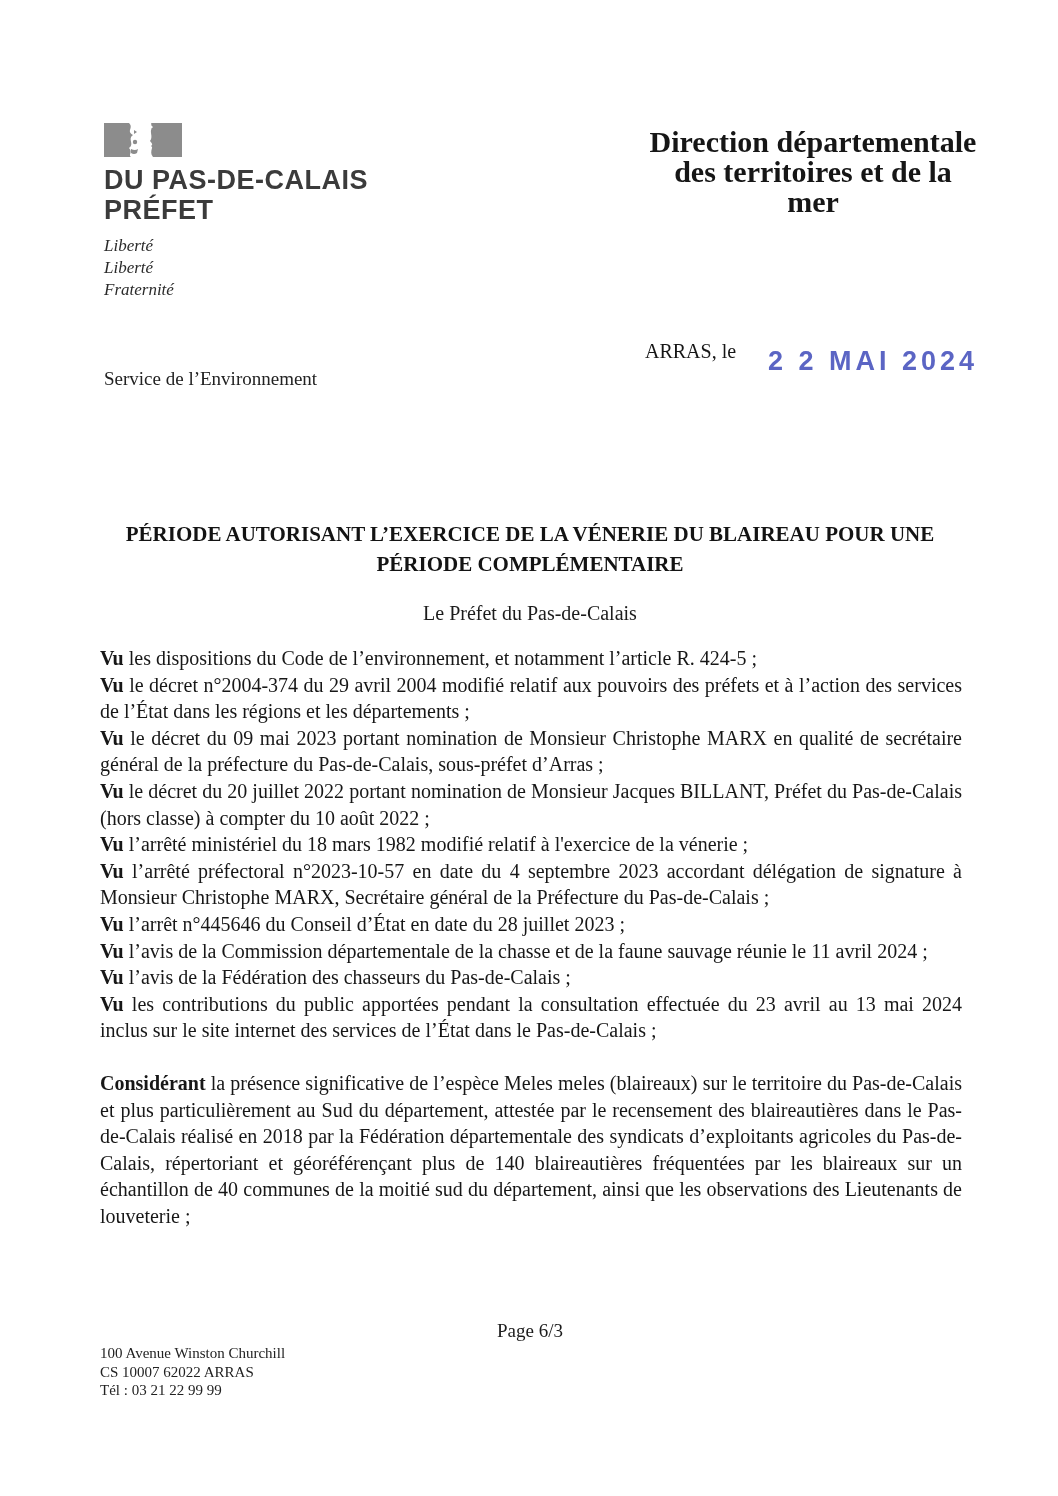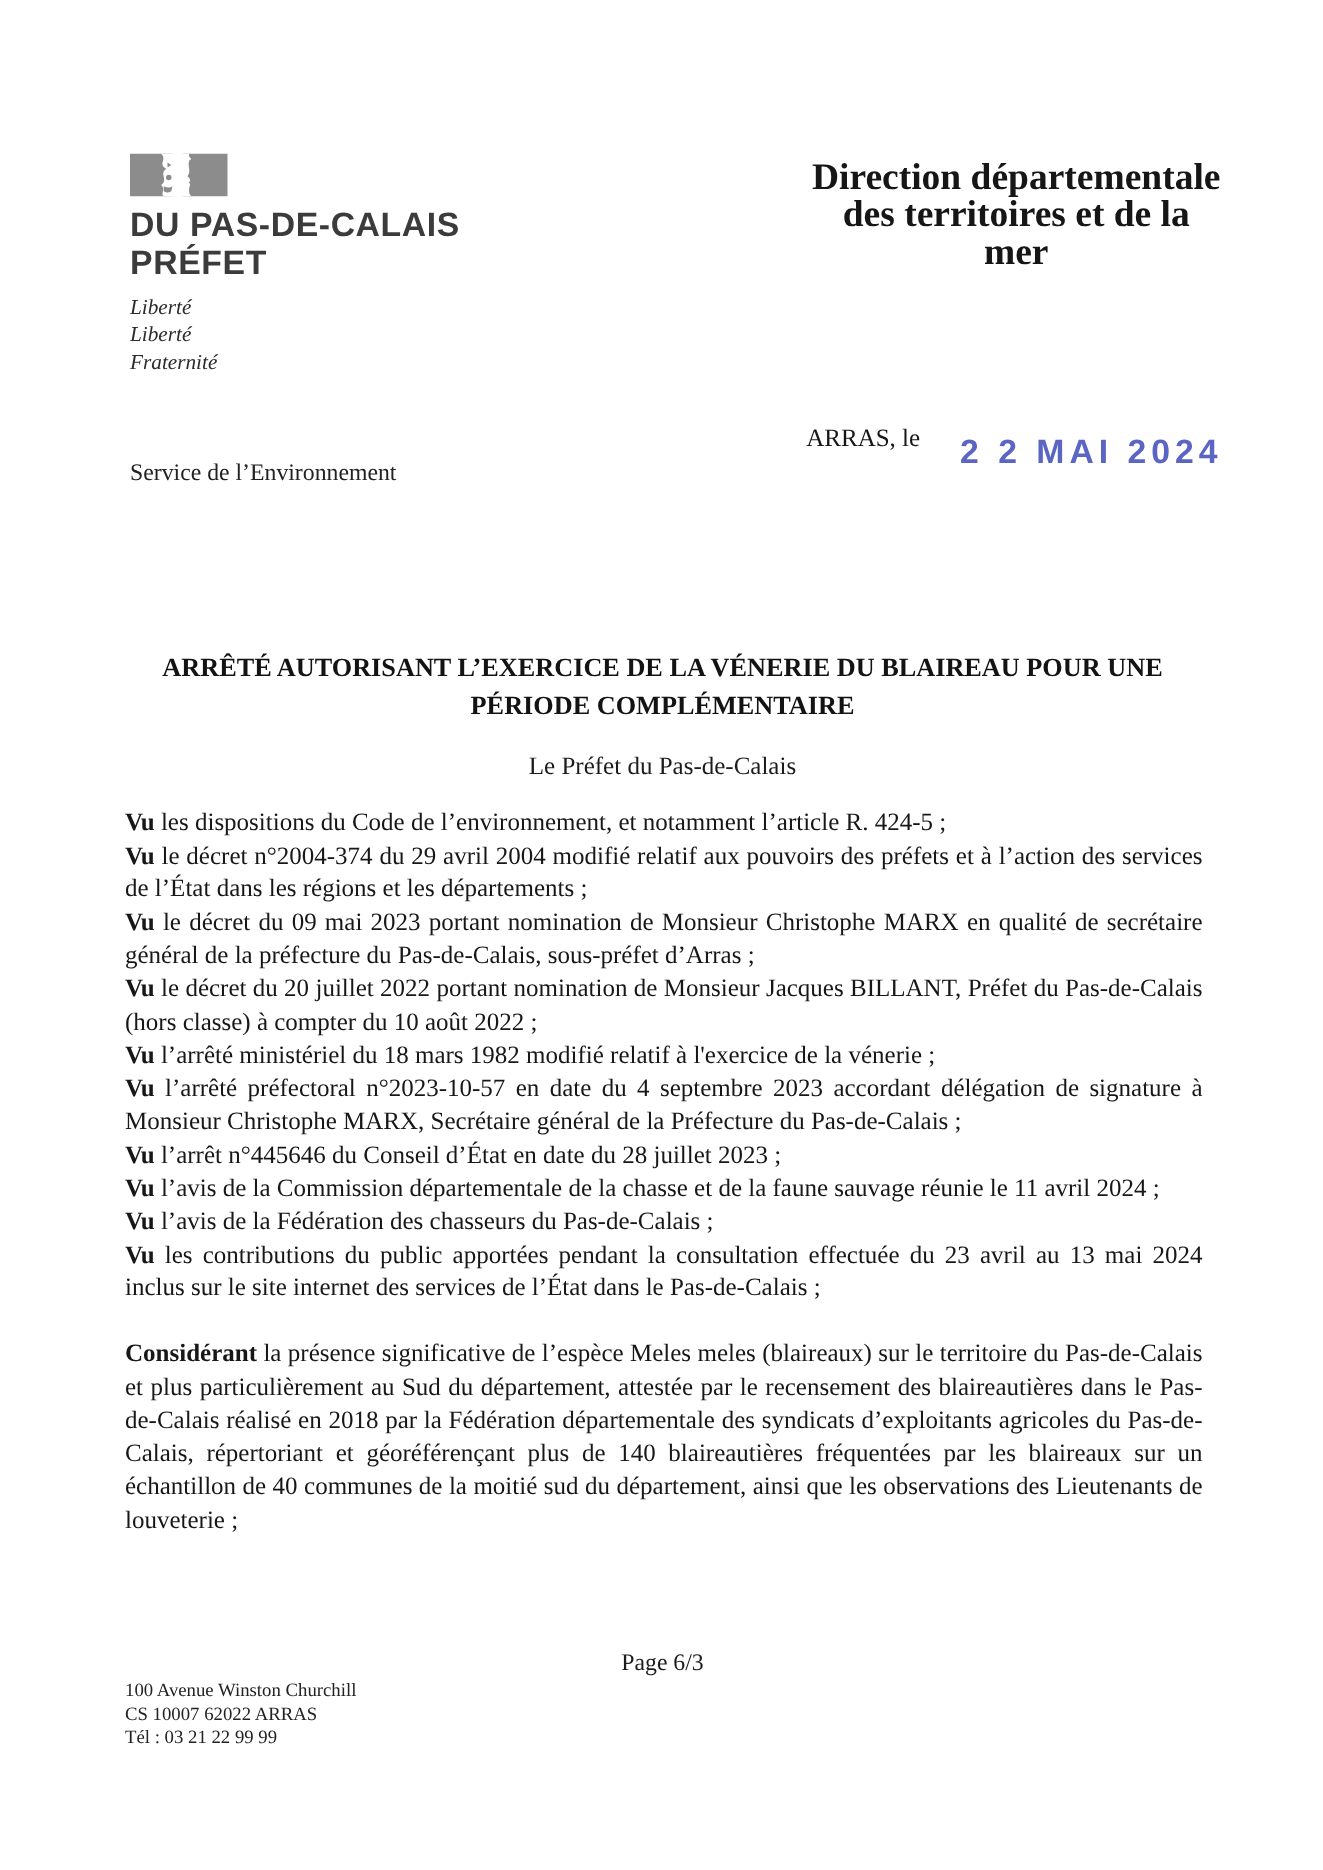--- a/index.html
+++ b/index.html
@@ -142,21 +142,21 @@
   <div class="direction">
     <div>Direction départementale</div>
     <div>des territoires et de la mer</div>
   </div>
 
   <div class="service">Service de l’Environnement</div>
   <div class="city-line">ARRAS, le</div>
   <div class="date-stamp" style="color: rgb(91, 101, 196);">2 2 MAI 2024</div>
 
   <div class="doc-title">
-    <div>ARRÊTÉ AUTORISANT L’EXERCICE DE LA VÉNERIE DU BLAIREAU POUR UNE</div>
+    <div>PÉRIODE AUTORISANT L’EXERCICE DE LA VÉNERIE DU BLAIREAU POUR UNE</div>
     <div>PÉRIODE COMPLÉMENTAIRE</div>
   </div>
   <div class="subtitle">Le Préfet du Pas-de-Calais</div>
 
   <div class="body-block">
       <p class="vu-para"><span class="lead">Vu</span> les dispositions du Code de l’environnement, et notamment l’article R. 424-5 ;</p>
       <p class="vu-para"><span class="lead">Vu</span> le décret n°2004-374 du 29 avril 2004 modifié relatif aux pouvoirs des préfets et à l’action des services de l’État dans les régions et les départements ;</p>
       <p class="vu-para"><span class="lead">Vu</span> le décret du 09 mai 2023 portant nomination de Monsieur Christophe MARX en qualité de secrétaire général de la préfecture du Pas-de-Calais, sous-préfet d’Arras ;</p>
       <p class="vu-para"><span class="lead">Vu</span> le décret du 20 juillet 2022 portant nomination de Monsieur Jacques BILLANT, Préfet du Pas-de-Calais (hors classe) à compter du 10 août 2022 ;</p>
       <p class="vu-para"><span class="lead">Vu</span> l’arrêté ministériel du 18 mars 1982 modifié relatif à l'exercice de la vénerie ;</p>

